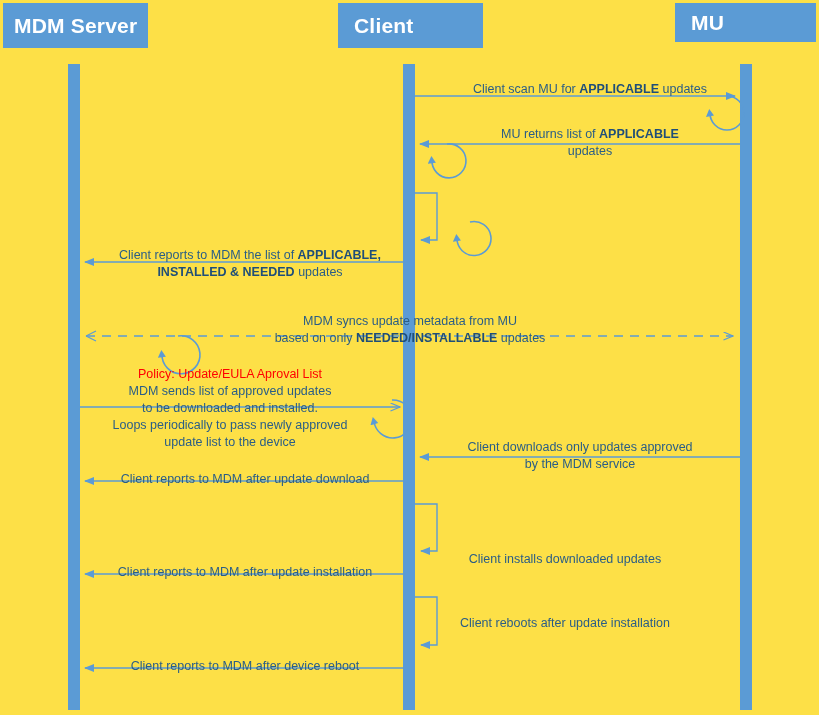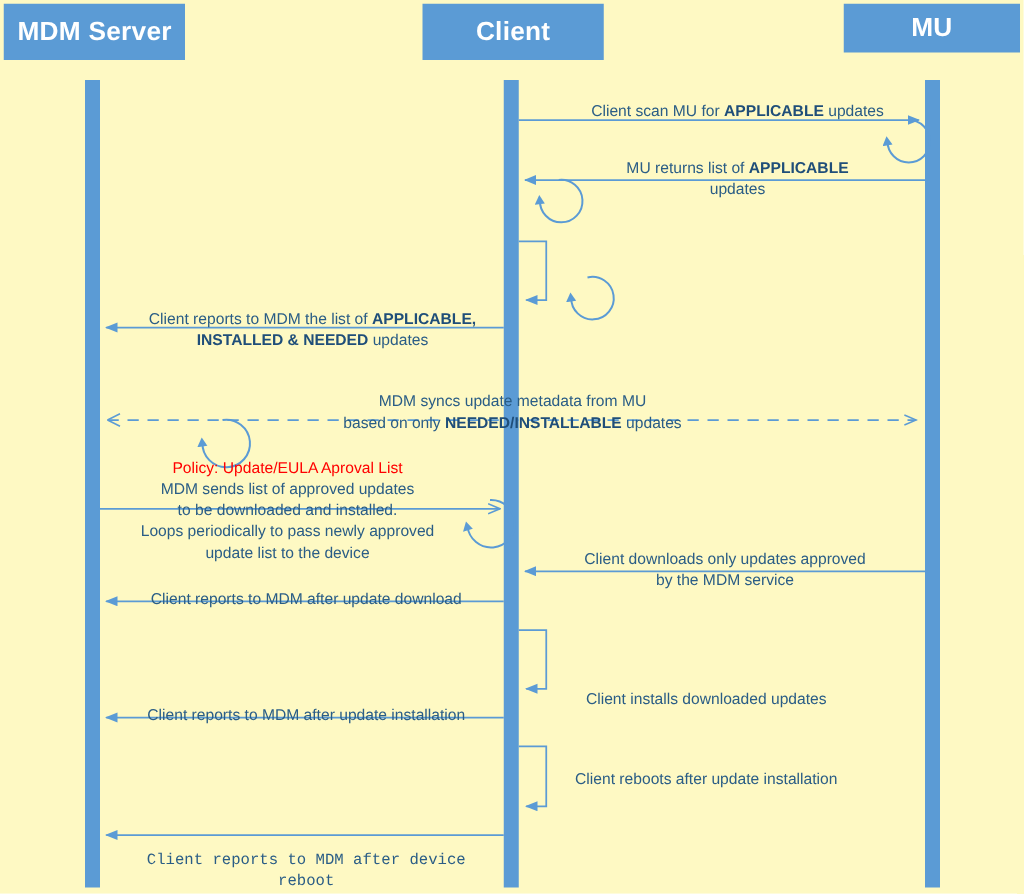--- a/index.html
+++ b/index.html
@@ -4,35 +4,36 @@
 <style>
   html,body{margin:0;padding:0;background:#ffffff;}
   body{
     font-family:"Liberation Sans", sans-serif;
     -webkit-font-smoothing:antialiased;
   }
   #canvas{
     position:relative;
     width:819px;
     height:715px;
-    background:#fef9c3;
+    background:#fde047;
     overflow:hidden;
   }
   
   .actor-box{
     position:absolute;
     background:#5B9BD5;
     color:#ffffff;
     font-size:21px;
     font-weight:bold;
     display:flex;
     align-items:center;
-    justify-content:center;
+    justify-content:flex-start;
     letter-spacing:.2px;
     box-sizing:border-box;
+    padding-left:16px;
   }
   .actor-box.left-align{justify-content:flex-start;padding-left:11px;}
   
   .lifeline{
     position:absolute;
     width:12px;
     background:#5B9BD5;
   }
   
   .msg-label{
@@ -147,15 +148,15 @@
   <div class="msg-label" style="left:440px;top:81px;width:300px;"><div><span>Client scan MU for </span><b>APPLICABLE</b><span> updates</span></div></div>
   <div class="msg-label" style="left:470px;top:126px;width:240px;"><div><span>MU returns list of </span><b>APPLICABLE</b></div><div><span>updates</span></div></div>
   <div class="msg-label" style="left:100px;top:247px;width:300px;"><div><span>Client reports to MDM the list of </span><b>APPLICABLE,</b></div><div><b>INSTALLED &amp; NEEDED</b><span> updates</span></div></div>
   <div class="msg-label" style="left:260px;top:313px;width:300px;"><div><span>MDM syncs update metadata from MU</span></div><div><span>based on only </span><b>NEEDED/INSTALLABLE</b><span> updates</span></div></div>
   <div class="msg-label" style="left:100px;top:366px;width:260px;"><div><span class="policy">Policy: Update/EULA Aproval List</span></div><div><span>MDM sends list of approved updates</span></div><div><span>to be downloaded and installed.</span></div><div><span>Loops periodically to pass newly approved</span></div><div><span>update list to the device</span></div></div>
   <div class="msg-label" style="left:440px;top:439px;width:280px;"><div><span>Client downloads only updates approved</span></div><div><span>by the MDM service</span></div></div>
   <div class="msg-label" style="left:100px;top:471px;width:290px;"><div><span>Client reports to MDM after update download</span></div></div>
   <div class="msg-label" style="left:450px;top:519px;width:230px;margin-top:32px;"><div><span>Client installs downloaded updates</span></div></div>
   <div class="msg-label" style="left:100px;top:564px;width:290px;"><div><span>Client reports to MDM after update installation</span></div></div>
   <div class="msg-label" style="left:450px;top:615px;width:230px;"><div><span>Client reboots after update installation</span></div></div>
-  <div class="msg-label" style="left:100px;top:680px;width:290px;font-family:Liberation Mono, monospace;"><div><span>Client reports to MDM after device reboot</span></div></div>
+  <div class="msg-label" style="left:100px;top:658px;width:290px;"><div><span>Client reports to MDM after device reboot</span></div></div>
 
 </div>
 
 </body></html>

